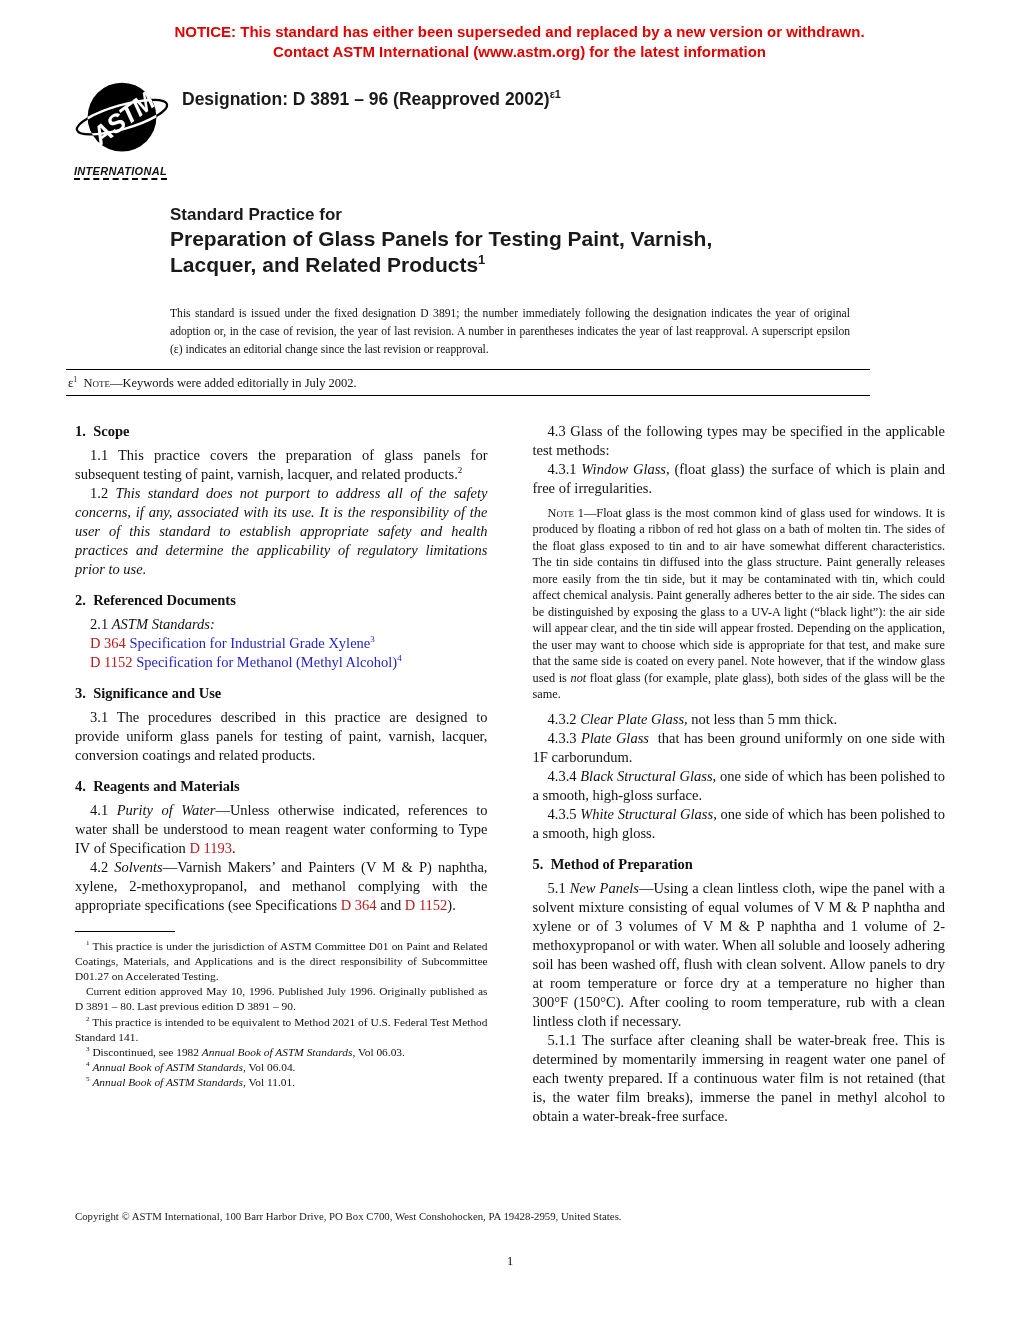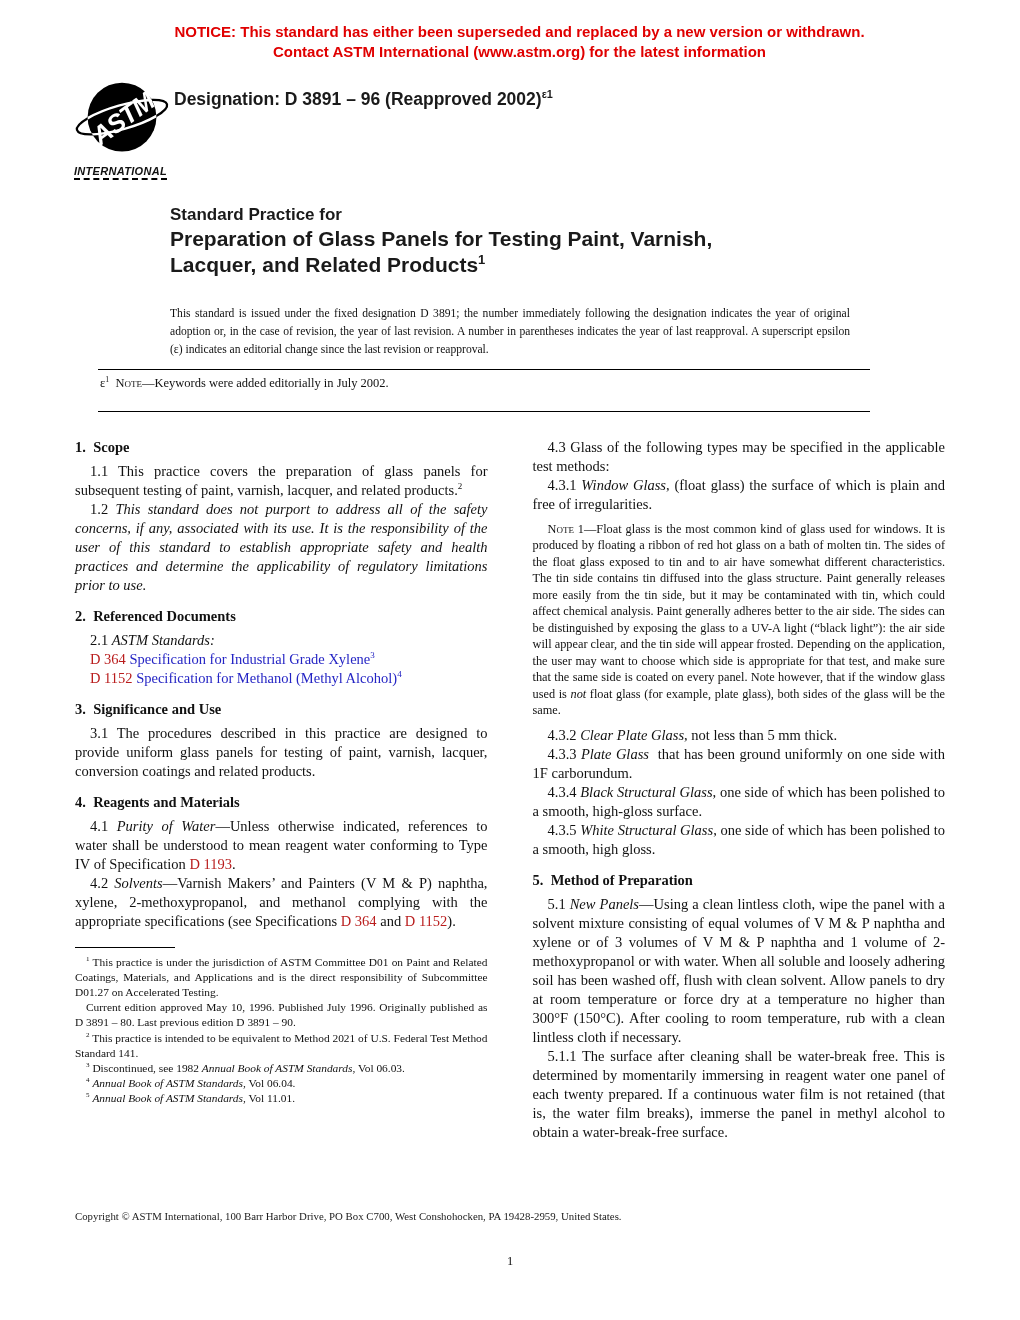--- a/index.html
+++ b/index.html
@@ -34,45 +34,45 @@
     font-style:italic;
     font-weight:bold;
     font-size:11px;
     letter-spacing:.3px;
     border-bottom:2px dashed #000;
     padding-bottom:1px;
     width:fit-content;
     margin-top:-2px;
   }
   .designation{
-    margin-left:0;
+    margin-left:8px;
     margin-top:12px;
     font-family:"Liberation Sans", sans-serif;
     font-weight:bold;
     font-size:17.5px;
     color:#1a1a1a;
   }
   
   .title-block{ margin:24px 0 0 170px; font-family:"Liberation Sans", sans-serif; font-weight:bold; color:#1a1a1a;}
   .title-line1{font-size:17px; line-height:1.3;}
   .title-line2{font-size:21px; line-height:1.25;}
   
   .issuance{
     margin:26px 170px 0 170px;
     width:680px;
     font-size:11.6px;
     line-height:1.55;
     text-align:justify;
   }
   
   .ed-note{
-    margin:10px 150px 0 98px;
+    margin:10px 150px 0 66px;
     border-top:1.5px solid #000;
     border-bottom:1.5px solid #000;
-    padding:6px 2px 20px 2px;
+    padding:6px 2px 4px 2px;
     font-size:12.5px;
   }
   
   .columns{
     display:flex;
     gap:45px;
     margin:26px 75px 0 75px;
   }
   .col{
     width:421px;

